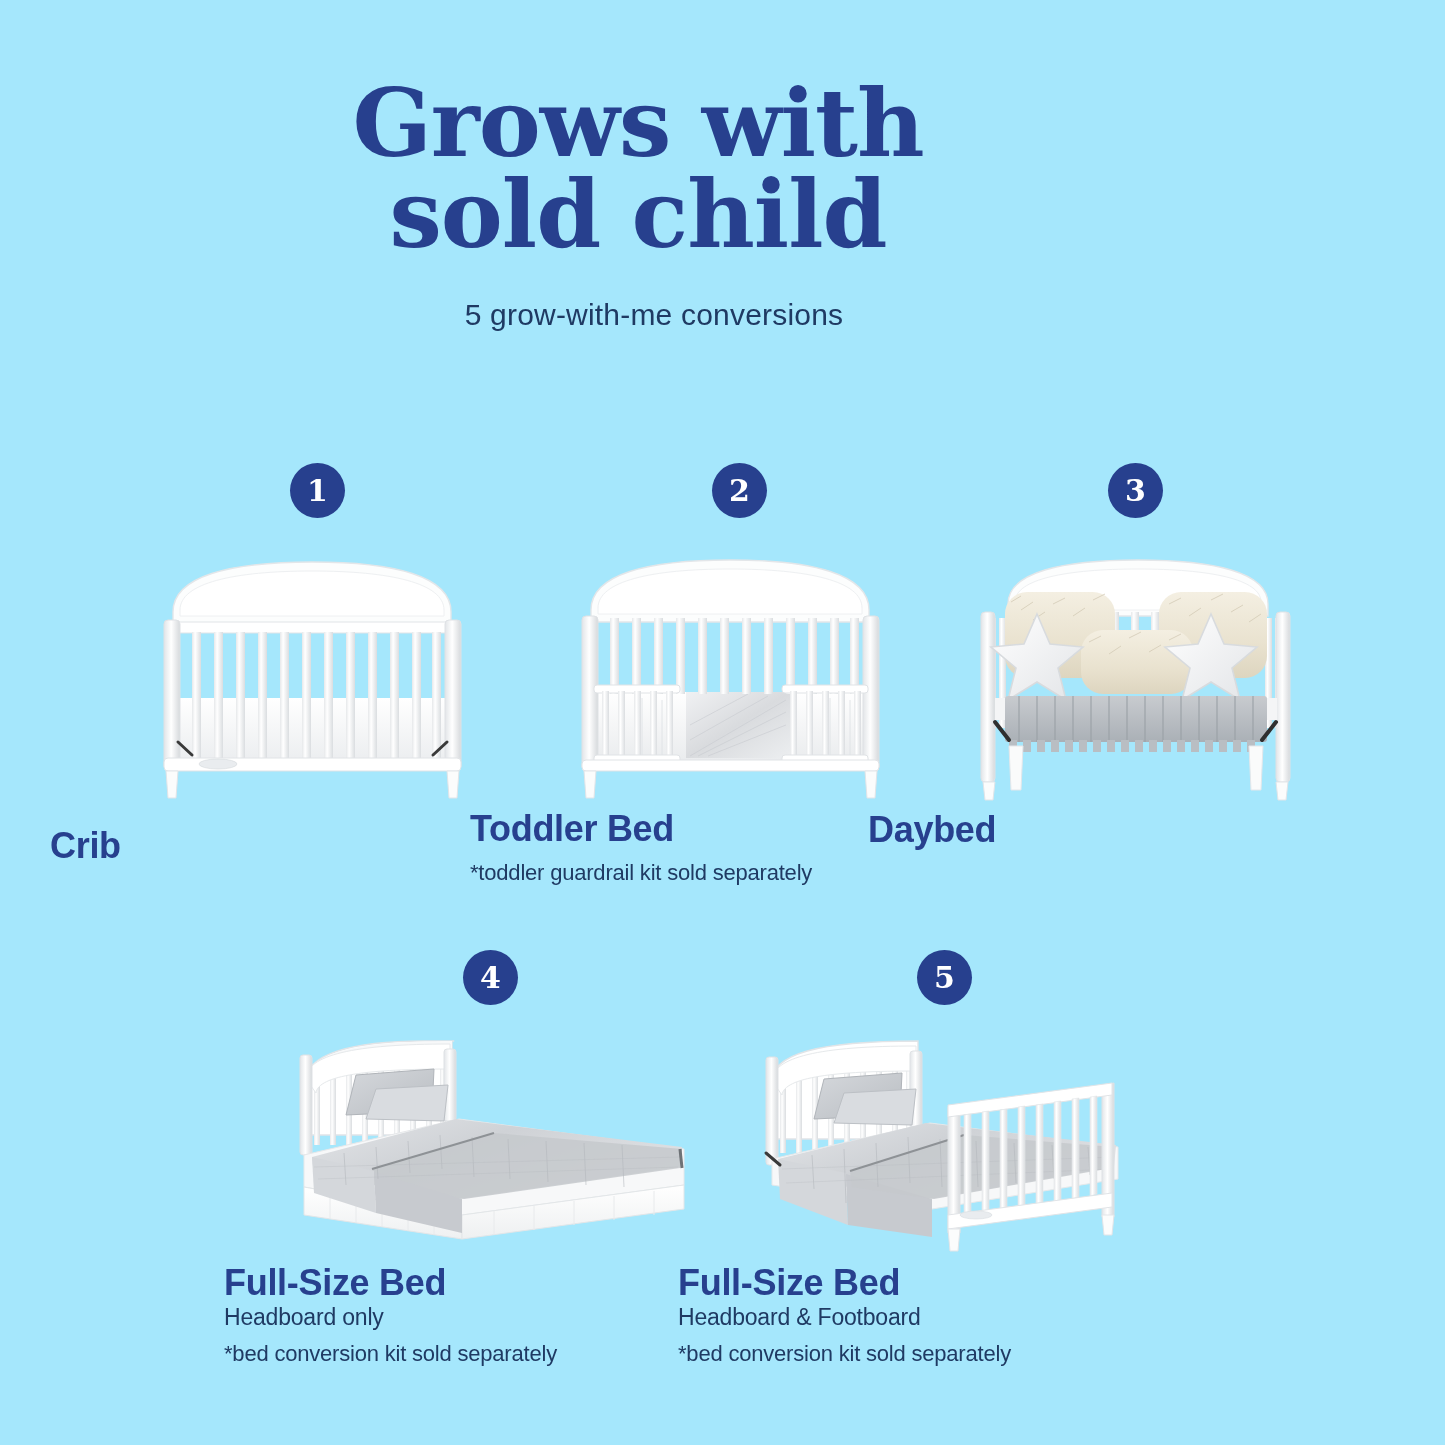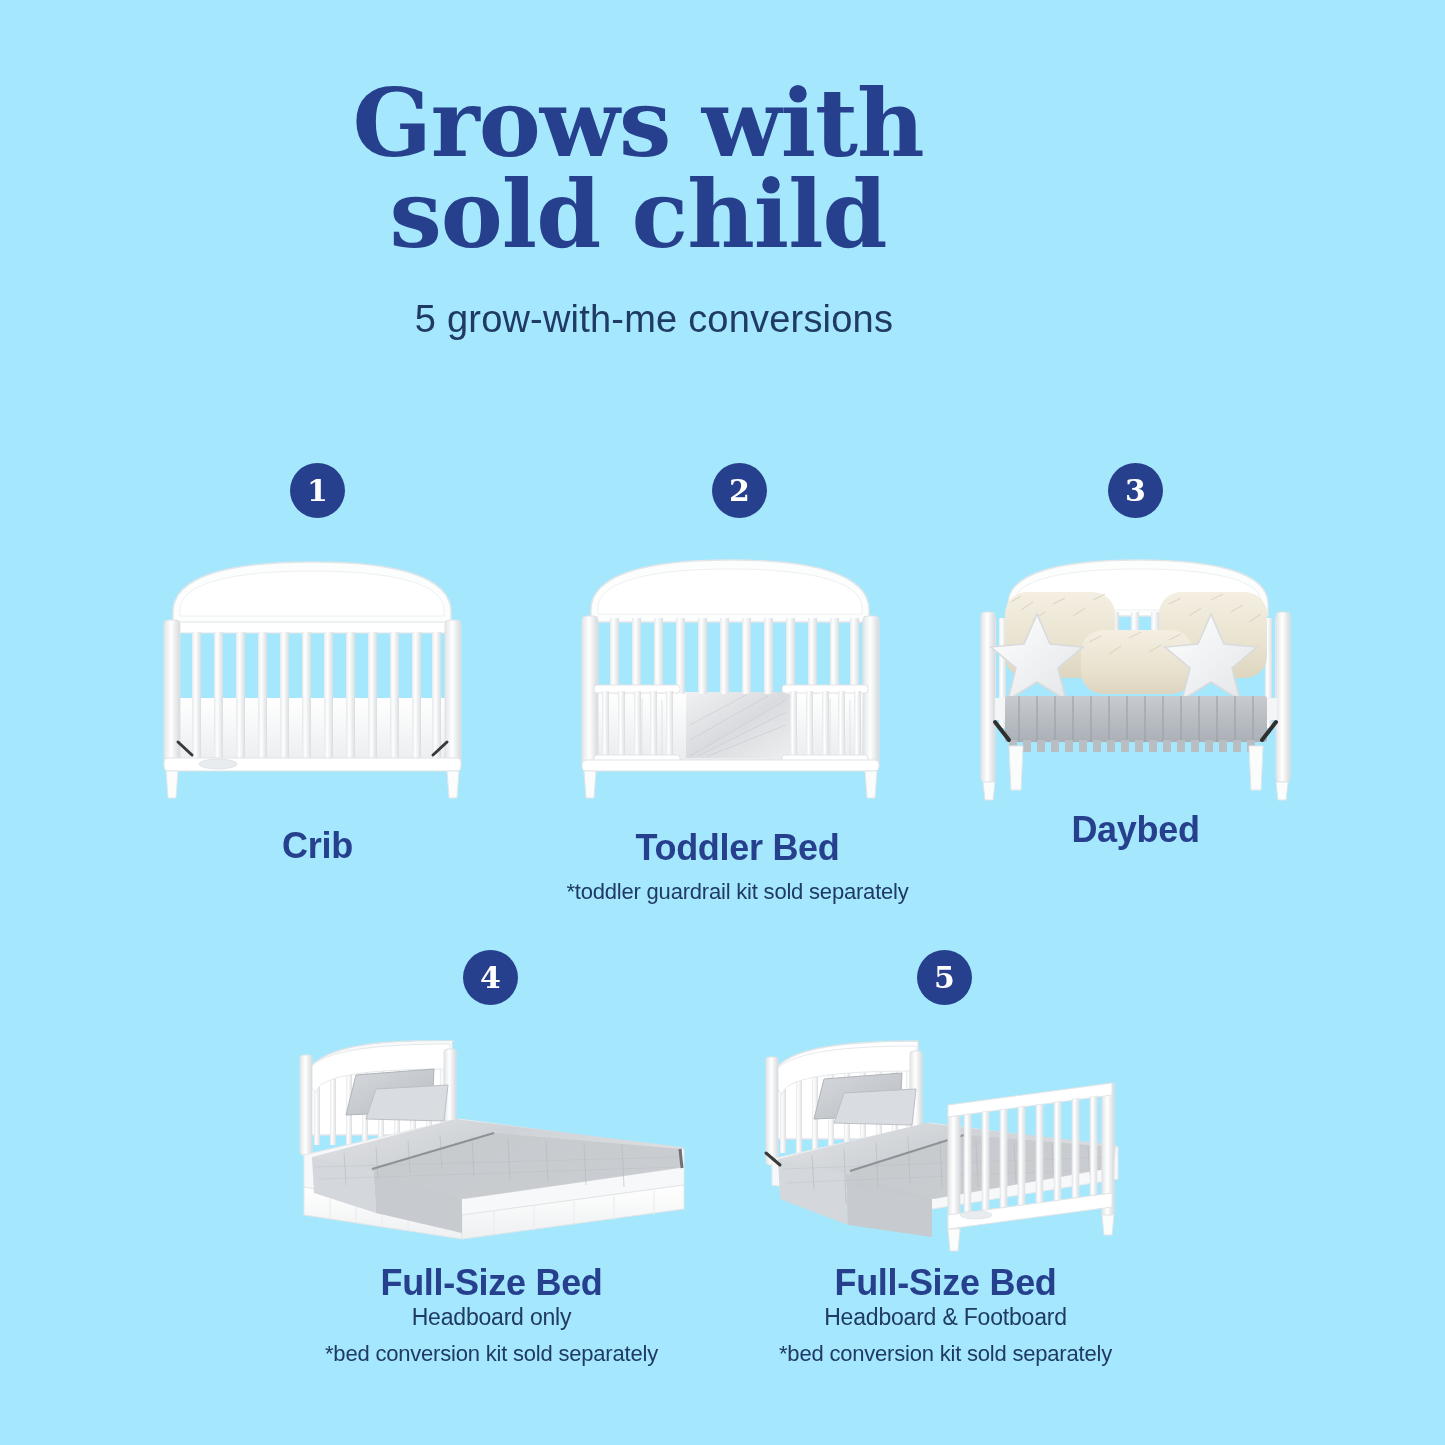--- a/index.html
+++ b/index.html
@@ -22,21 +22,21 @@
     line-height:0.98;
     letter-spacing:-1px;
     margin:0;
     padding-top:78px;
   }
   .title .l2{display:block;}
   .subtitle{
     font-family:"Liberation Sans", sans-serif;
     font-weight:400;
     color:#1f3a63;
-    font-size:38px;
+    font-size:30px;
     letter-spacing:0.2px;
     margin:0;
     padding-top:38px;
     padding-left:32px;
   }
 
   
   .cell{position:absolute;}
   .badge{
     position:absolute;
@@ -45,21 +45,21 @@
     color:#ffffff;
     font-family:"DejaVu Serif", serif;
     font-weight:bold;
     font-size:30px;
     display:flex;align-items:center;justify-content:center;
     line-height:1;
   }
   .caption{
     position:absolute;
     width:100%;
-    text-align:center;
+    text-align:left;
     color:#27408e;
   }
   .cap-main{
     font-size:36px;font-weight:bold;letter-spacing:-0.3px;
     line-height:1.16;
   }
   .cap-sub{
     font-size:23px;font-weight:400;color:#1f3a63;letter-spacing:-0.2px;
     line-height:1.2;
   }
@@ -240,21 +240,21 @@
           <rect x="224" y="205" width="86" height="9" rx="3" fill="#ffffff" stroke="#e0e3e6" stroke-width="1"></rect>
         </g>
 
         <rect x="24" y="210" width="297" height="11" rx="4" fill="#ffffff" stroke="#e0e3e6" stroke-width="1"></rect>
 
         <path d="M26 221 L38 221 L36 248 L28 248 Z" fill="#fbfcfc" stroke="#e2e5e8" stroke-width="1"></path>
         <path d="M307 221 L319 221 L317 248 L309 248 Z" fill="#fbfcfc" stroke="#e2e5e8" stroke-width="1"></path>
       </svg>
     </div>
 
-    <div class="caption" style="top:372px;">
+    <div class="caption" style="top:353px;">
       <div class="cap-main">Toddler Bed</div>
       <div class="cap-note">*toddler guardrail kit sold separately</div>
     </div>
   </div>
 
   <div class="cell" style="left:868px; top:455px; width:535px; height:470px;">
 
     <div class="badge" style="left:240px; top:8px;">
       <span>3</span>
     </div>

